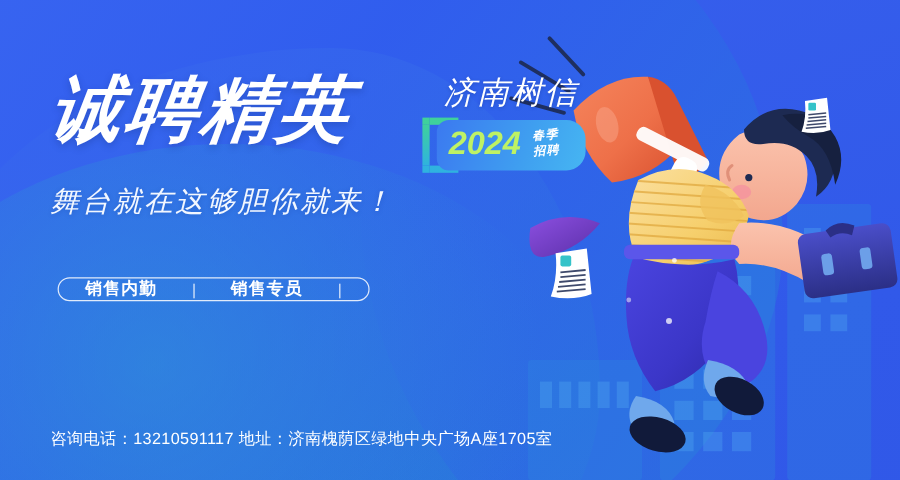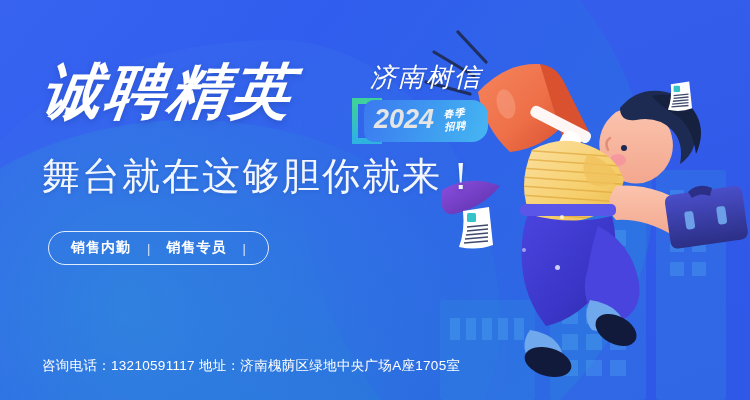--- a/index.html
+++ b/index.html
@@ -128,21 +128,21 @@
     top: 40px;
     width: 124px;
     height: 42px;
     border-radius: 10px 16px 16px 10px;
     background: linear-gradient(110deg, #3b79f0 0%, #3f9ff0 60%, #46b6f2 100%);
   }
   .badge-year {
     position: absolute;
     left: 22px;
     top: 44px;
-    color: #e5e5e5;
+    color: #bef264;
     font-size: 27px;
     font-weight: bold;
     font-style: italic;
     letter-spacing: 0px;
   }
   .badge-sub {
     position: absolute;
     left: 92px;
     top: 46px;
     width: 40px;
@@ -153,38 +153,39 @@
     line-height: 13px;
     letter-spacing: 1px;
     transform: rotate(-4deg);
   }
 
   .subheadline {
     position: absolute;
     left: 42px;
     top: 157px;
     color: #f2f7ff;
-    font-size: 38px;
+    font-size: 24px;
+    font-style: italic;
     letter-spacing: 2px;
     line-height: 1;
     white-space: nowrap;
     text-shadow: 0 1px 4px rgba(14,40,110,0.2);
   }
 
   .tags {
     position: absolute;
     left: 48px;
     top: 231px;
-    height: 34px;
+    height: 20px;
     padding: 0 22px;
     border: 1px solid rgba(255,255,255,0.85);
     border-radius: 18px;
     display: flex;
     align-items: center;
-    gap: 16px;
+    gap: 29px;
     box-sizing: border-box;
   }
   .tag-item {
     color: #ffffff;
     font-size: 14px;
     font-weight: bold;
     letter-spacing: 1px;
     white-space: nowrap;
   }
   .tag-sep {

